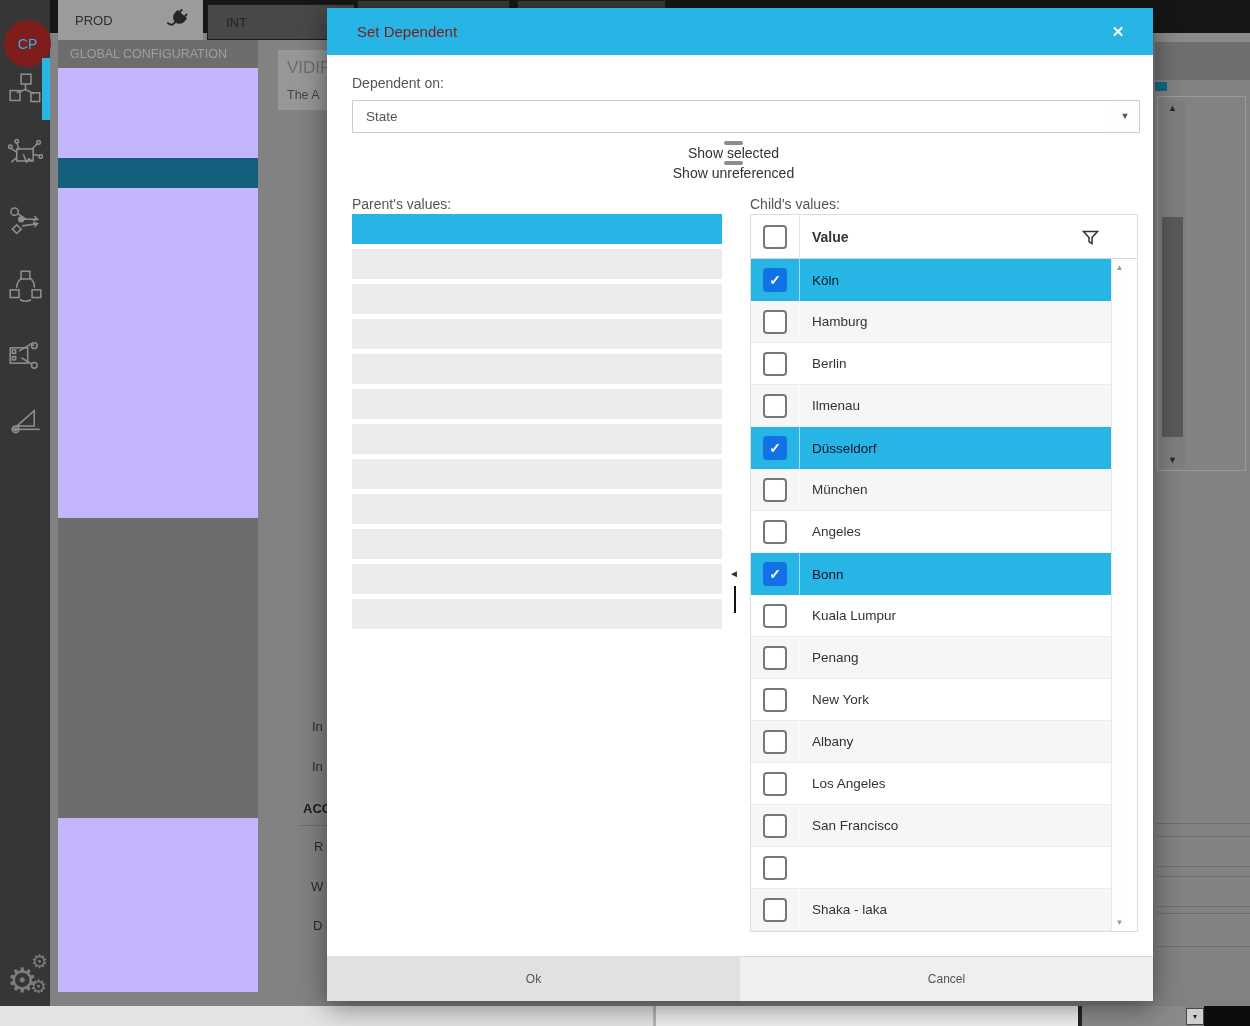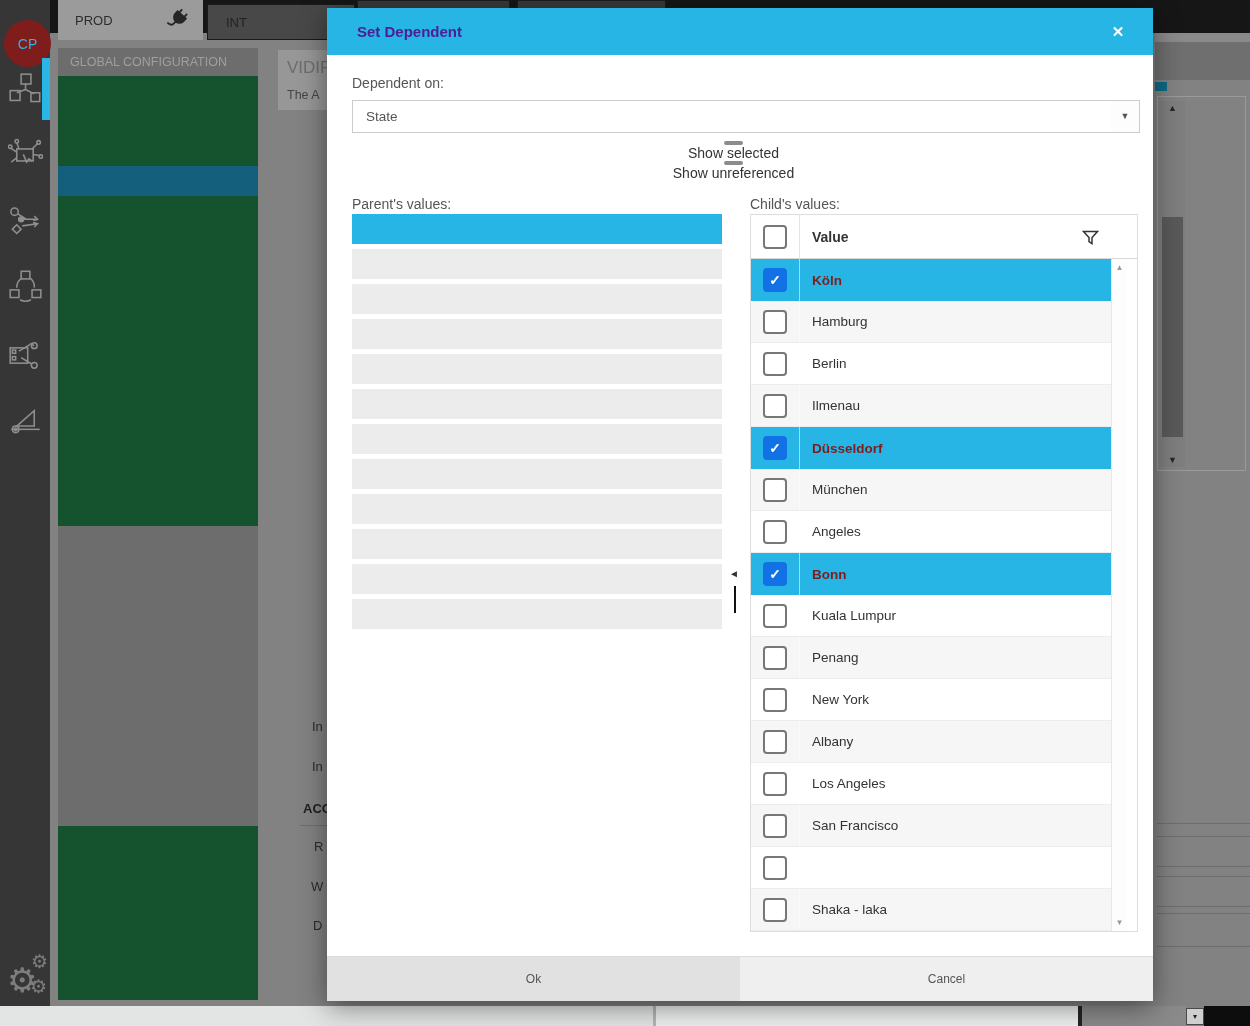--- a/index.html
+++ b/index.html
@@ -23,21 +23,21 @@
              color:#29b6e6;font-size:14px;display:flex;align-items:center;justify-content:center;}
   #active-bar{left:42px;top:58px;width:8px;height:62px;background:#29b6e6;}
   .rail-ic{left:8px;width:35px;height:35px;color:#8f8f8f;}
   .rail-ic svg{width:35px;height:35px;}
   #gears{left:5px;top:948px;width:45px;height:52px;color:#7d7d7d;}
   #gears .g1{position:absolute;left:2px;top:12px;font-size:34px;}
   #gears .g2{position:absolute;left:26px;top:2px;font-size:19px;}
   #gears .g3{position:absolute;left:25px;top:27px;font-size:19px;}
 
   
-  #sidebar{left:58px;top:48px;width:200px;height:952px;background:#14532d;}
+  #sidebar{left:58px;top:40px;width:200px;height:952px;background:#c4b5fd;}
   .sb-header{height:28px;line-height:28px;background:#6d6d6d;color:#9f9f9f;
              font-size:12.5px;padding-left:12px;}
   .sb-item{height:30px;line-height:30px;padding-left:32px;font-size:12.5px;color:#3b3b3b;}
   .sb-item.selected{background:#14607c;color:#c6d9e2;}
   #sb-sections{position:absolute;left:0;top:478px;width:200px;background:#6d6d6d;}
   .sb-section{height:25px;line-height:25px;padding-left:12px;font-size:12.5px;color:#9d9d9d;}
 
   
   #vidicard{left:278px;top:50px;width:52px;height:60px;background:#979797;overflow:hidden;}
   #vidicard .t1{position:absolute;left:9px;top:8px;font-size:17px;color:#6d6d6d;white-space:nowrap;}
@@ -61,21 +61,21 @@
 
   
   .bs{top:1006px;height:20px;}
   #bs-btn{left:1186px;top:1008px;width:18px;height:17px;background:#cfcfcf;border:1px solid #4a4a4a;
           box-sizing:border-box;text-align:center;font-size:8px;line-height:15px;color:#222;}
 
   
   #modal{left:327px;top:8px;width:826px;height:993px;background:#fff;
          box-shadow:0 6px 26px rgba(0,0,0,0.45);}
   #modal-header{left:0;top:0;width:826px;height:47px;background:#27b5e5;}
-  #modal-title{position:absolute;left:30px;top:0;line-height:47px;color:#4c1d95;font-size:15px;font-weight:700;}
+  #modal-title{position:absolute;left:30px;top:0;line-height:47px;color:#7f1d1d;font-size:15px;font-weight:400;}
   #modal-close{position:absolute;right:20px;top:0;width:30px;line-height:47px;text-align:center;
                color:#fff;font-size:15px;font-weight:bold;cursor:pointer;}
   .fld-label{font-size:14px;color:#555;}
   #dep-label{left:25px;top:67px;}
   #dep-select{left:25px;top:92px;width:788px;height:33px;border:1px solid #ccc;box-sizing:border-box;background:#fff;}
   #dep-select .val{position:absolute;left:13px;top:0;line-height:31px;font-size:13.5px;color:#555;}
   #dep-select .caret{position:absolute;right:0;top:0;width:28px;height:31px;text-align:center;
                      line-height:31px;font-size:9px;color:#555;background:#fdfdfd;}
   #show-row{left:0;top:149px;width:813px;height:24px;display:flex;justify-content:flex-end;align-items:center;flex-direction:column;}
   .mini-cb{width:15px;height:15px;border:2px solid #8c8c8c;border-radius:3px;background:#fff;margin:0 1px;}
@@ -99,21 +99,21 @@
   .cb{width:20px;height:20px;border:2px solid #777;border-radius:4px;background:#fff;box-sizing:content-box;
       display:flex;align-items:center;justify-content:center;}
   #ct-header .hval{padding-left:12px;font-size:14px;color:#333;font-weight:600;flex:1;}
   #ct-filter{position:absolute;right:38px;top:15px;}
   #ct-rows{position:absolute;left:0;top:44px;width:360px;}
   .cv-row{height:42px;display:flex;align-items:stretch;border-bottom:1px solid #ededed;
           box-sizing:border-box;background:#fff;}
   #ct-rows div.cv-row:nth-of-type(even){background:#f6f6f6;}
   .cv-row .cv-val{flex:1;display:flex;align-items:center;padding-left:12px;font-size:13.5px;color:#333;}
   .cv-row.checked{background:#27b5e5 !important;border-bottom:none;}
-  .cv-row.checked .cv-val{color:#7f1d1d;font-weight:700;}
+  .cv-row.checked .cv-val{color:#0f172a;font-weight:400;}
   .cv-row.checked .cb{background:#1371e6;border-color:#1371e6;}
   .cv-row.checked .cb::after{content:"\2713";color:#fff;font-size:14px;font-weight:bold;}
   .cv-row .cb-cell{border-right:1px solid rgba(255,255,255,0.55);}
   #ct-scroll{position:absolute;left:360px;top:44px;width:16px;height:672px;background:#fdfdfd;
              border-left:1px solid #e8e8e8;box-sizing:border-box;}
   #ct-scroll .up{position:absolute;top:4px;width:100%;text-align:center;font-size:8px;color:#999;}
   #ct-scroll .dn{position:absolute;bottom:4px;width:100%;text-align:center;font-size:8px;color:#999;}
 
   #modal-footer{left:0;top:948px;width:826px;height:45px;display:flex;border-top:1px solid #dcdcdc;box-sizing:border-box;}
   .foot-btn{flex:1;line-height:44px;text-align:center;font-size:12px;color:#555;cursor:pointer;}

